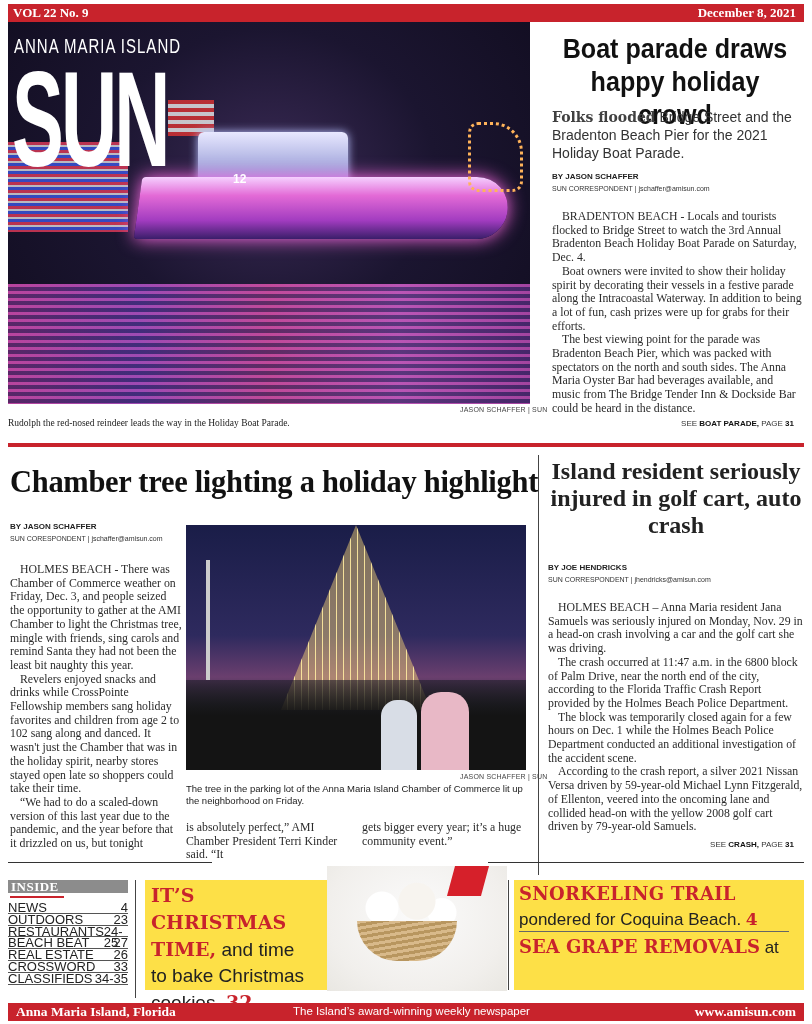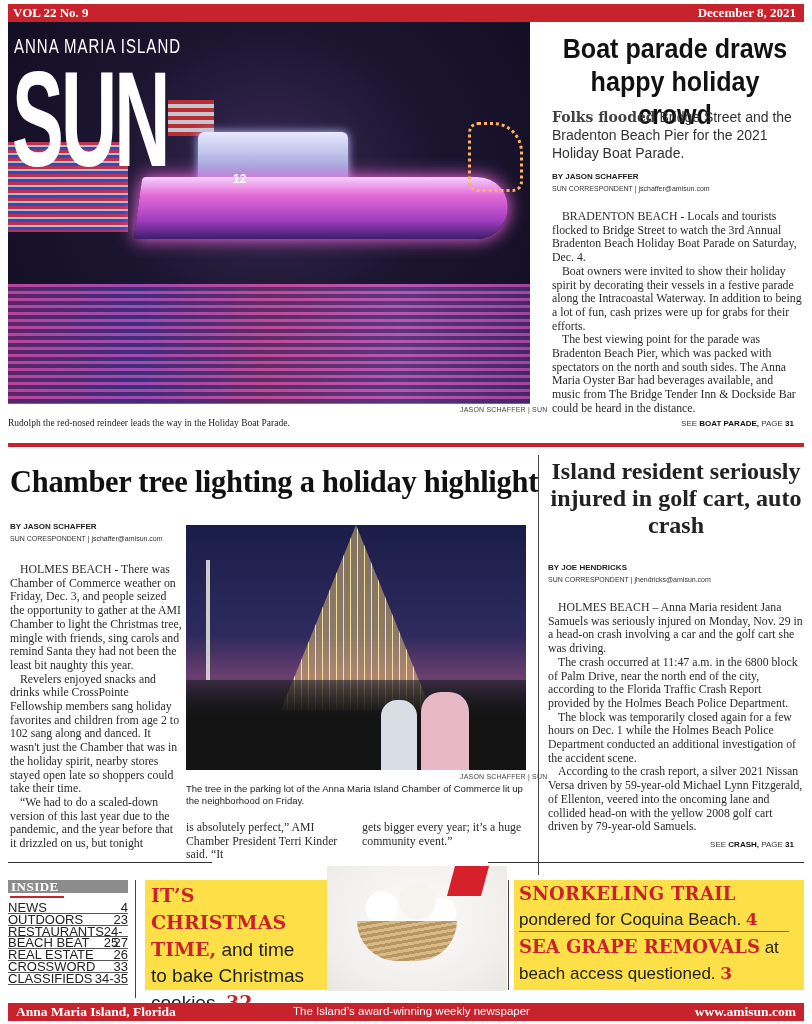--- a/index.html
+++ b/index.html
@@ -278,20 +278,19 @@
   <div class="cookies"></div>
   <div class="basket"></div>
 </div>
 <div class="abs vrule vrule-3"></div>
 
 <div class="abs promo promo-2">
   <div class="line1 red-serif">SNORKELING TRAIL</div>
   <div class="line2"><span>pondered for Coquina Beach. </span><span class="red-serif">4</span></div>
   <div class="sep"></div>
   <div class="line3"><span class="red-serif">SEA GRAPE REMOVALS</span><span class="plain"> at</span></div>
-  <div class="line4"><span>beach access questioned. </span><span class="red-serif">3</span></div>
 </div>
 
 <div class="abs footer-banner">
   <span class="fb-left">Anna Maria Island, Florida</span>
   <span class="fb-mid">The Island’s award-winning weekly newspaper</span>
   <span class="fb-right">www.amisun.com</span>
 </div>
 
 </body></html>

